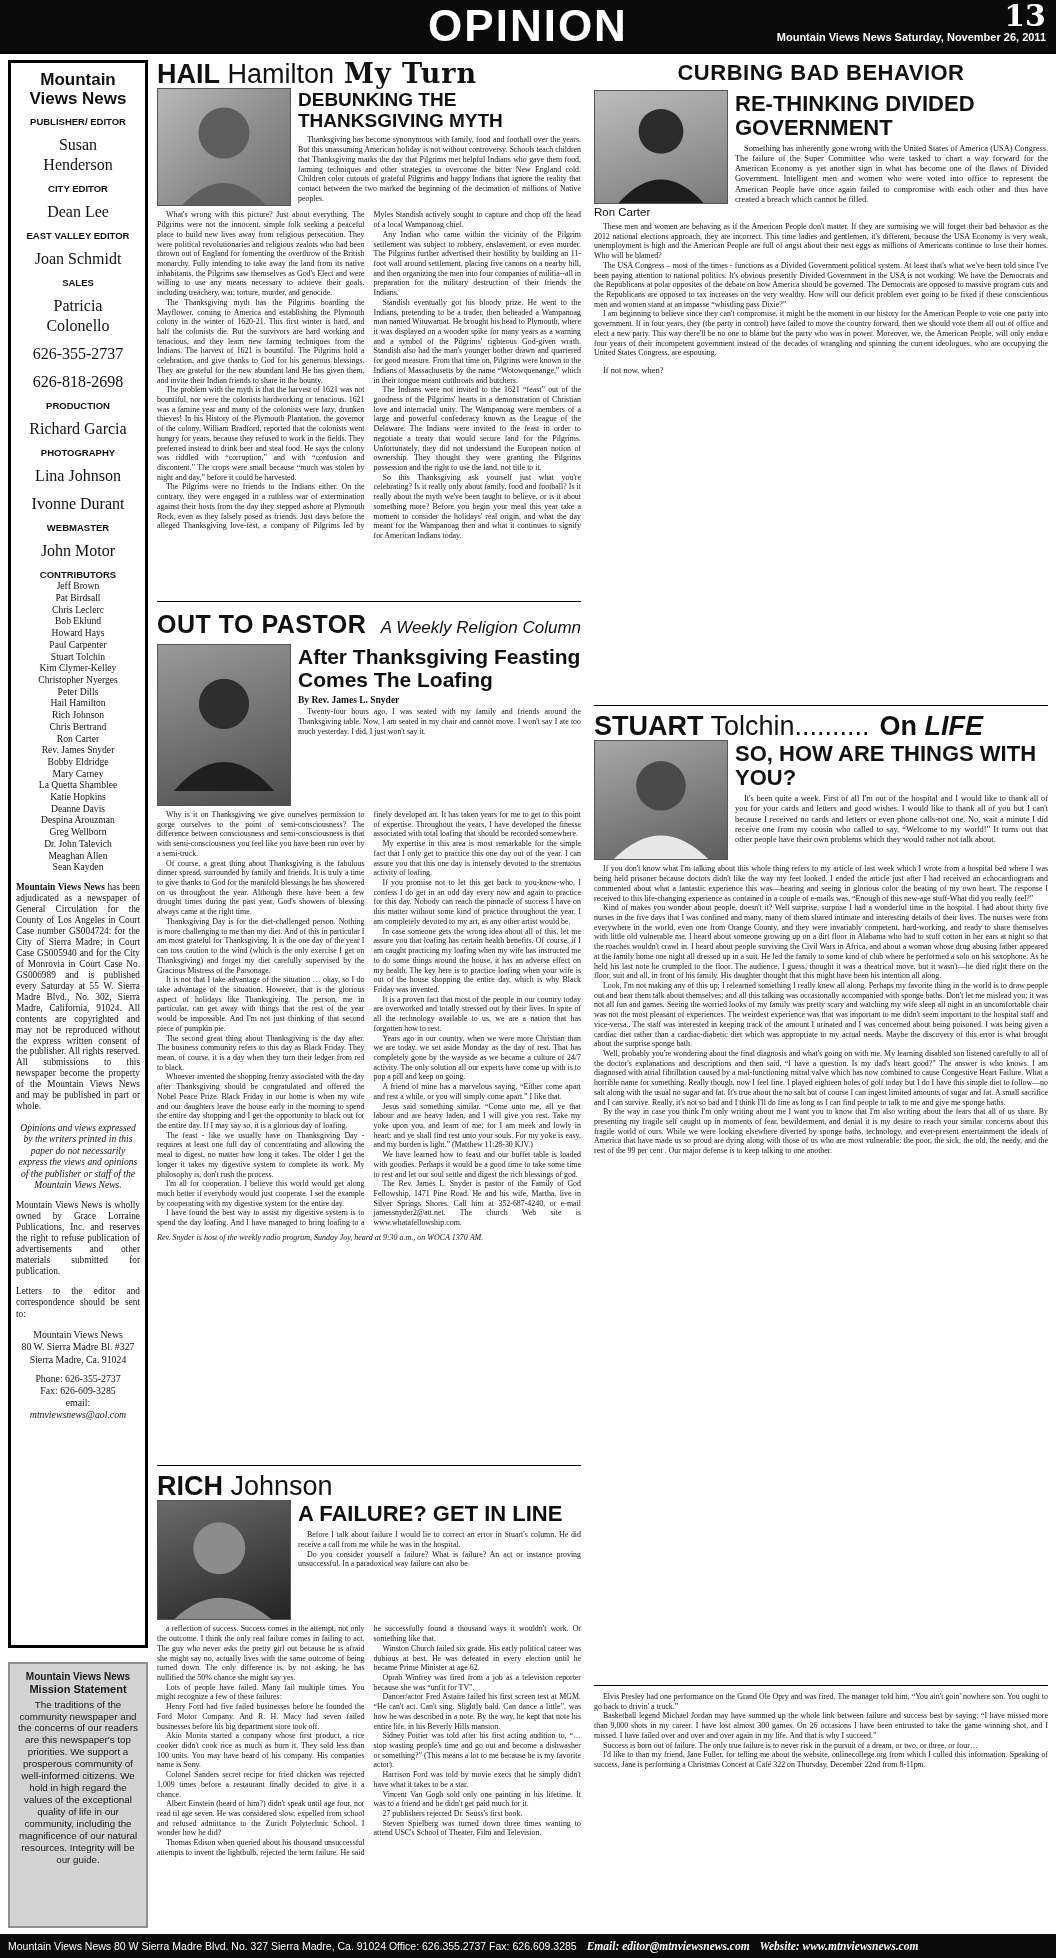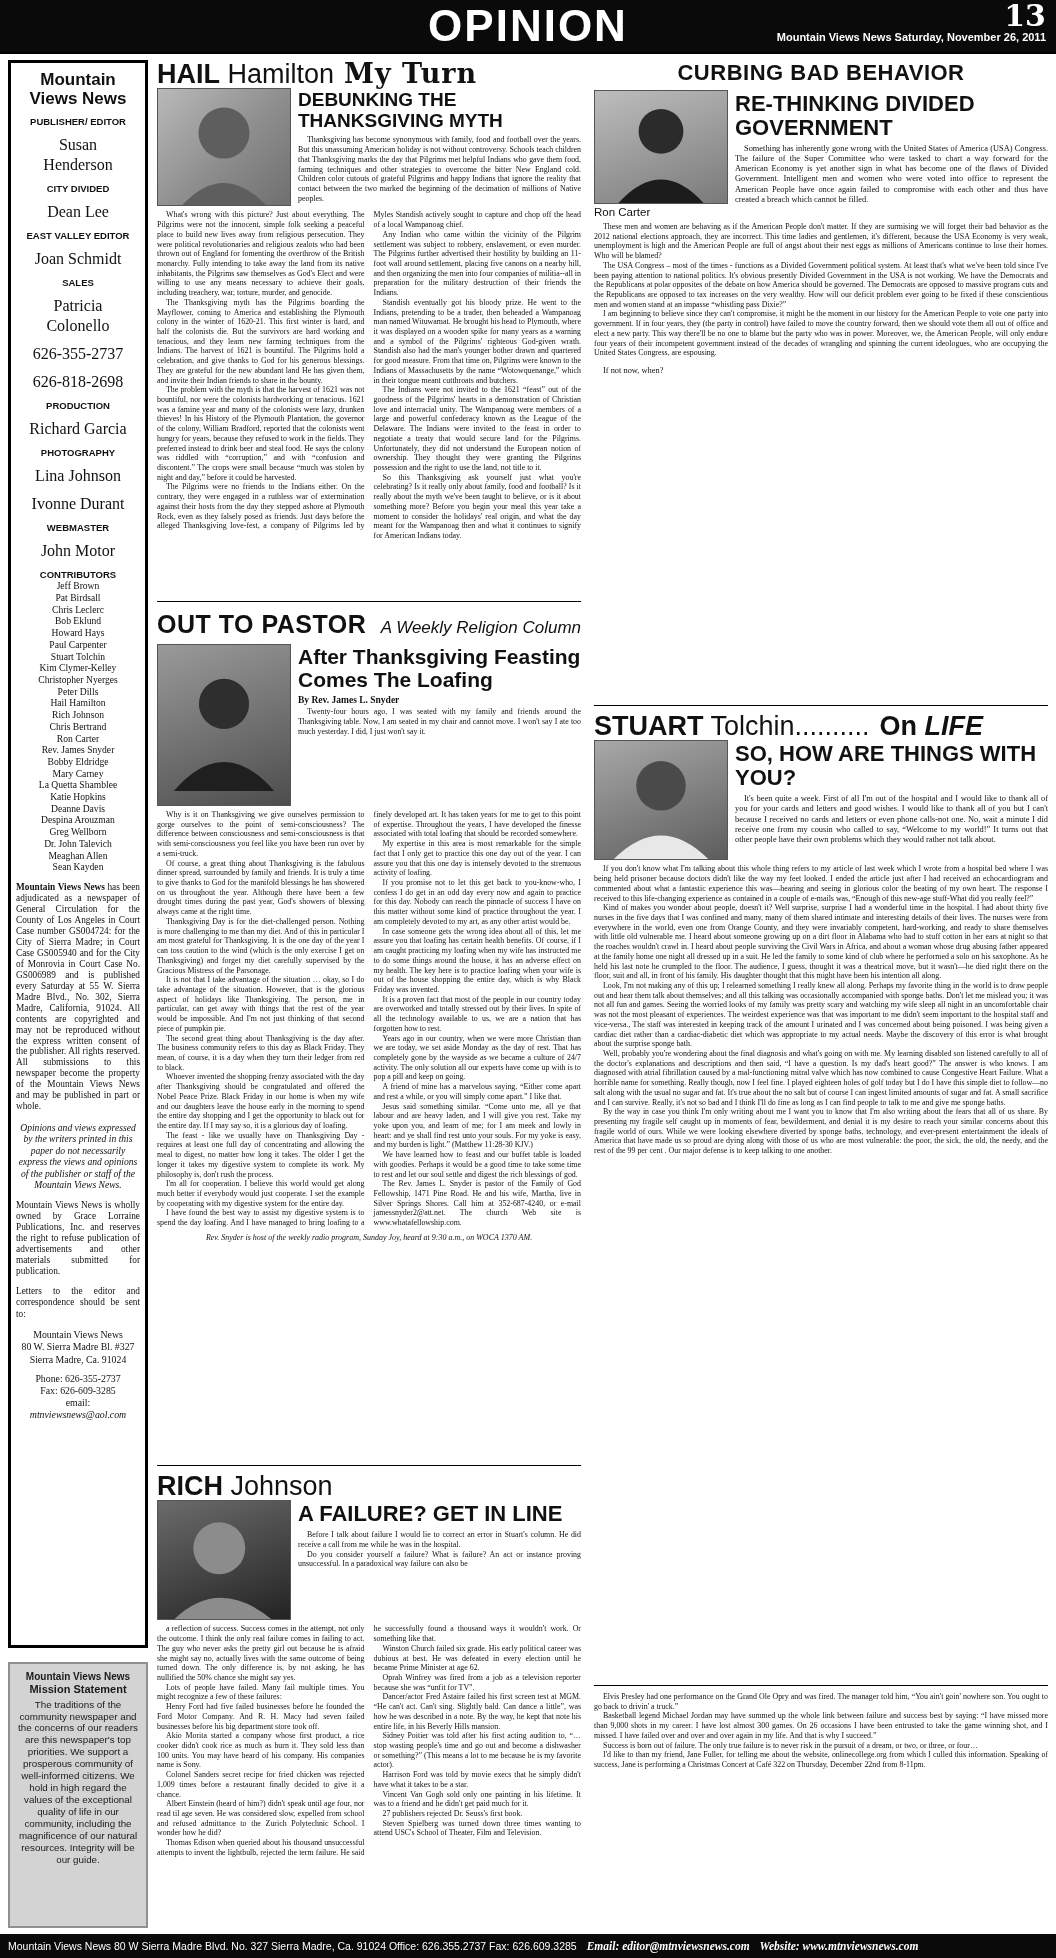--- a/index.html
+++ b/index.html
@@ -66,21 +66,21 @@
   .photo svg{position:absolute;bottom:0;left:0;width:100%;height:100%;}
   .caption{font-family:"Liberation Sans",sans-serif;font-size:11.5px;margin-top:2px;}
 
   
   .lead,.body-text p{font-size:7.9px;line-height:1.23;text-align:justify;margin:0;}
   .lead{text-indent:9px;}
   .body-text p{text-indent:9px;}
   .cols2{column-count:2;column-gap:9px;}
   .art-head{display:flex;gap:7px;margin-bottom:4px;}
   .art-head .right{flex:1;min-width:0;}
-  .bio{font-size:8px;font-style:italic;text-align:center;margin-top:5px;line-height:1.25;}
+  .bio{font-size:8px;font-style:italic;text-align:left;margin-top:5px;line-height:1.25;}
   .closing{font-size:8.4px;margin-top:8px;text-indent:9px;}
 
   
   .footer{position:absolute;left:0;right:0;bottom:0;height:24px;background:#0a0a0a;color:#fff;
     display:flex;align-items:center;padding:0 8px;gap:10px;font-family:"Liberation Sans",sans-serif;
     font-size:10.5px;white-space:nowrap;overflow:hidden;}
   .footer .bold-it{font-family:"Liberation Serif",serif;font-weight:bold;font-style:italic;font-size:11.5px;}
 </style>
 </head>
 <body>
@@ -98,21 +98,21 @@
   <div class="content">
 
     <div class="sidebar">
       <div class="sidebar-box">
         <p class="masthead">Mountain Views News</p>
 
         <div class="role-label">PUBLISHER/ EDITOR</div>
         <div class="role-names">
             <p class="name-line">Susan Henderson</p>
           </div>
-        <div class="role-label">CITY DIVIDED</div>
+        <div class="role-label">CITY EDITOR</div>
         <div class="role-names">
             <p class="name-line">Dean Lee</p>
           </div>
         <div class="role-label">EAST VALLEY EDITOR</div>
         <div class="role-names">
             <p class="name-line">Joan Schmidt</p>
           </div>
         <div class="role-label">SALES</div>
         <div class="role-names">
             <p class="name-line">Patricia Colonello</p>

